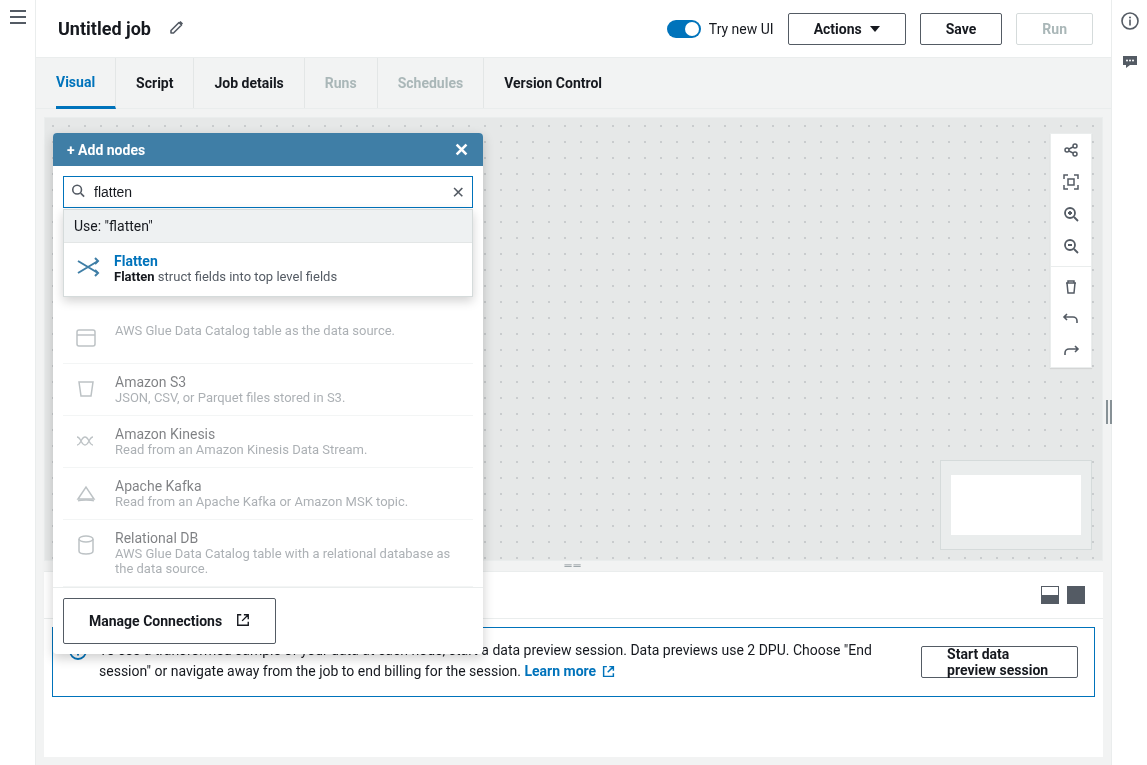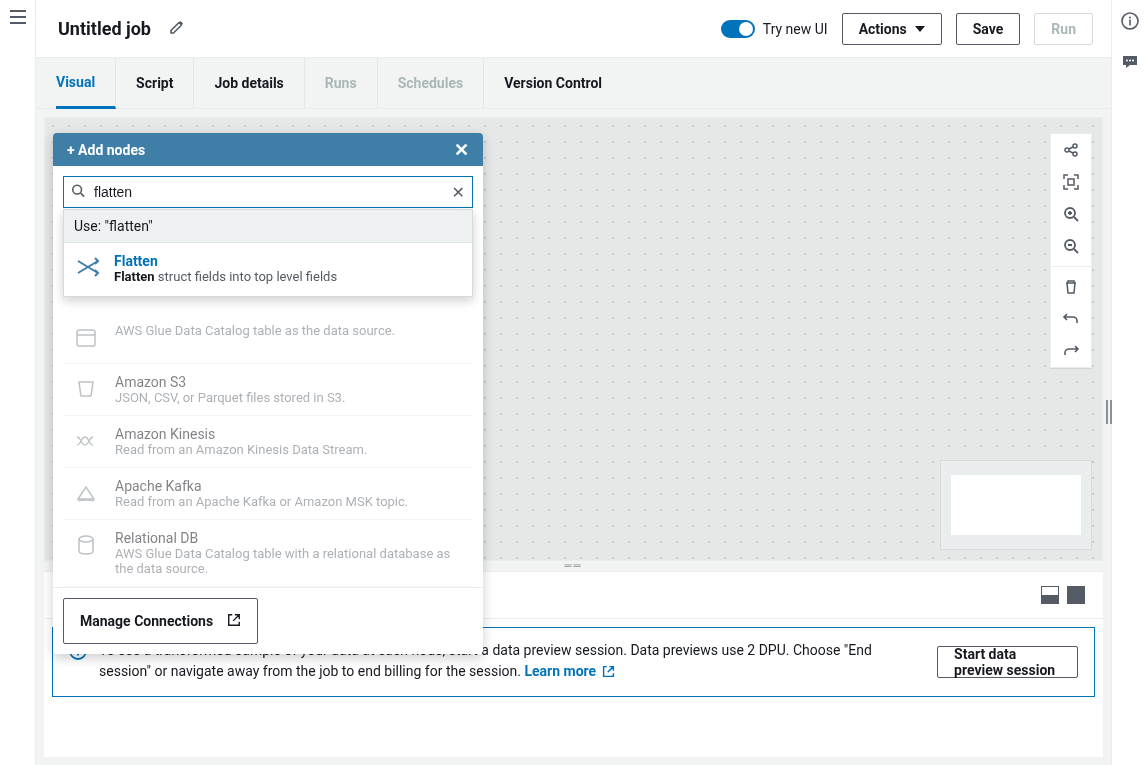--- a/index.html
+++ b/index.html
@@ -24,21 +24,21 @@
   
   .header { height:58px; display:flex; align-items:center; justify-content:space-between; padding:0 18px 0 22px; border-bottom:1px solid #eaeded; }
   .header-left { display:flex; align-items:center; gap:18px; }
   .job-title { font-size:18px; font-weight:700; }
   .edit-ic { color:#545b64; }
   .header-right { display:flex; align-items:center; gap:14px; }
   .toggle-wrap { display:flex; align-items:center; gap:8px; }
   .toggle { width:34px; height:18px; border-radius:10px; background:#0073bb; position:relative; }
   .toggle::after { content:""; position:absolute; right:2px; top:2px; width:14px; height:14px; border-radius:50%; background:#fff; }
   .toggle-label { font-size:14px; color:#16191f; }
-  .btn { height:32px; padding:0 16px; border:1px solid #545b64; border-radius:2px; background:#fff; font-weight:700; color:#16191f; display:inline-flex; align-items:center; gap:8px; cursor:pointer; }
+  .btn { height:32px; padding:0 25px; border:1px solid #545b64; border-radius:2px; background:#fff; font-weight:700; color:#16191f; display:inline-flex; align-items:center; gap:8px; cursor:pointer; }
   .btn.disabled { color:#aab7b8; border-color:#d5dbdb; cursor:default; }
   .caret-down { width:0; height:0; border-left:5px solid transparent; border-right:5px solid transparent; border-top:6px solid #16191f; }
 
   
   .tabs-bar { background:#f2f3f3; border-bottom:1px solid #eaeded; padding:0 20px; display:flex; }
   .tab { padding:16px 20px; font-weight:700; color:#16191f; border-right:1px solid #e3e6e6; cursor:pointer; display:flex; align-items:center; gap:8px; }
   .tab:first-child { padding-left:0; }
   .tab.active { color:#0073bb; border-bottom:3px solid #0073bb; margin-bottom:-1px; }
   .tab.muted { color:#aab7b8; }
   .badge-new { background:#0073bb; color:#fff; font-size:11px; font-weight:700; padding:1px 6px; border-radius:2px; }

